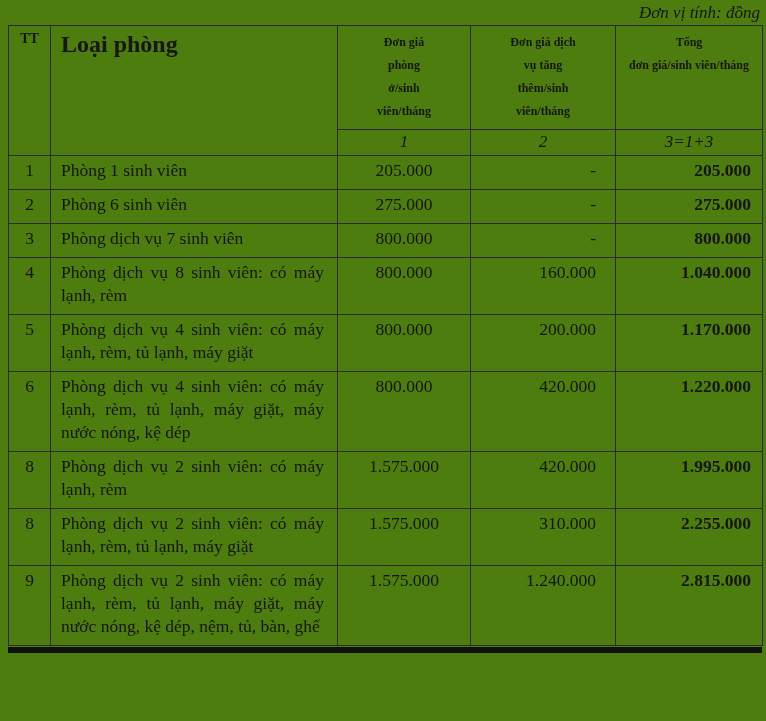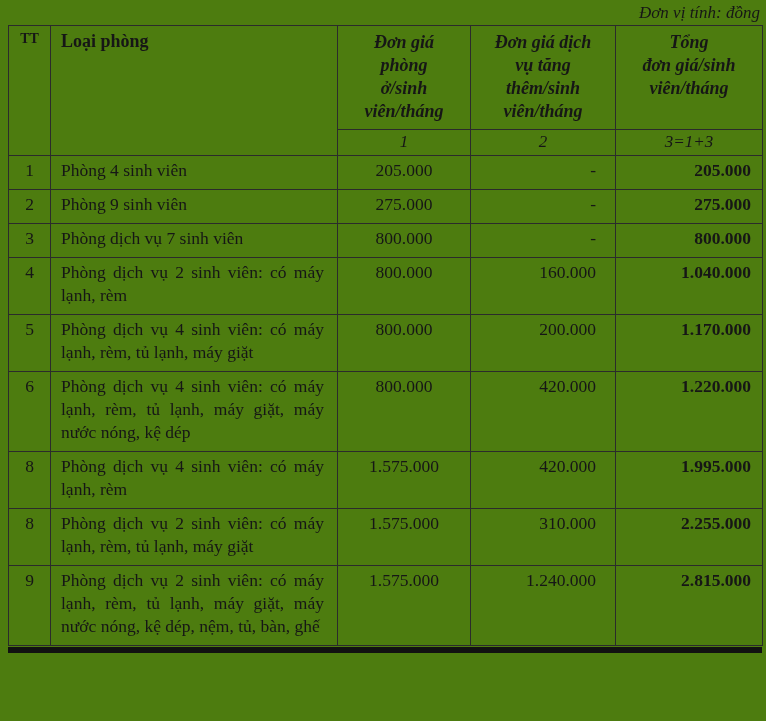--- a/index.html
+++ b/index.html
@@ -45,29 +45,28 @@
 
   
   th.th-tt {
     font-size: 14px;
     font-weight: bold;
     text-align: center;
     padding-top: 5px;
     margin-top: 16px;
   }
   th.th-room {
-    font-size: 18px;
+    font-size: 24px;
     font-weight: bold;
     text-align: left;
     padding: 5px 8px 0 10px;
   }
   th.th-price {
-    font-size: 18px;
+    font-size: 12px;
     font-weight: bold;
-    font-style: italic;
     text-align: center;
     line-height: 23px;
     padding: 5px 4px 6px 4px;
     white-space: pre-line;
   }
   tr.subheader td {
     font-size: 17px;
     font-style: italic;
     text-align: center;
     line-height: 20px;
@@ -134,45 +133,45 @@
       <tr class="subheader">
         <td>1</td>
         <td>2</td>
         <td>3=1+3</td>
       </tr>
     </thead>
     <tbody>
 
         <tr>
           <td class="td-tt">1</td>
-          <td class="td-room">Phòng 4 sinh viên</td>
+          <td class="td-room">Phòng 1 sinh viên</td>
           <td class="td-price">205.000</td>
           <td class="td-service">-</td>
           <td class="td-total">205.000</td>
         </tr>
 
         <tr>
           <td class="td-tt">2</td>
-          <td class="td-room">Phòng 9 sinh viên</td>
+          <td class="td-room">Phòng 6 sinh viên</td>
           <td class="td-price">275.000</td>
           <td class="td-service">-</td>
           <td class="td-total">275.000</td>
         </tr>
 
         <tr>
           <td class="td-tt">3</td>
           <td class="td-room">Phòng dịch vụ 7 sinh viên</td>
           <td class="td-price">800.000</td>
           <td class="td-service">-</td>
           <td class="td-total">800.000</td>
         </tr>
 
         <tr>
           <td class="td-tt">4</td>
-          <td class="td-room">Phòng dịch vụ 2 sinh viên: có máy lạnh, rèm</td>
+          <td class="td-room">Phòng dịch vụ 8 sinh viên: có máy lạnh, rèm</td>
           <td class="td-price">800.000</td>
           <td class="td-service">160.000</td>
           <td class="td-total">1.040.000</td>
         </tr>
 
         <tr>
           <td class="td-tt">5</td>
           <td class="td-room">Phòng dịch vụ 4 sinh viên: có máy lạnh, rèm, tủ lạnh, máy giặt</td>
           <td class="td-price">800.000</td>
           <td class="td-service">200.000</td>
@@ -182,21 +181,21 @@
         <tr>
           <td class="td-tt">6</td>
           <td class="td-room">Phòng dịch vụ 4 sinh viên: có máy lạnh, rèm, tủ lạnh, máy giặt, máy nước nóng, kệ dép</td>
           <td class="td-price">800.000</td>
           <td class="td-service">420.000</td>
           <td class="td-total">1.220.000</td>
         </tr>
 
         <tr>
           <td class="td-tt">8</td>
-          <td class="td-room">Phòng dịch vụ 4 sinh viên: có máy lạnh, rèm</td>
+          <td class="td-room">Phòng dịch vụ 2 sinh viên: có máy lạnh, rèm</td>
           <td class="td-price">1.575.000</td>
           <td class="td-service">420.000</td>
           <td class="td-total">1.995.000</td>
         </tr>
 
         <tr>
           <td class="td-tt">8</td>
           <td class="td-room">Phòng dịch vụ 2 sinh viên: có máy lạnh, rèm, tủ lạnh, máy giặt</td>
           <td class="td-price">1.575.000</td>
           <td class="td-service">310.000</td>

